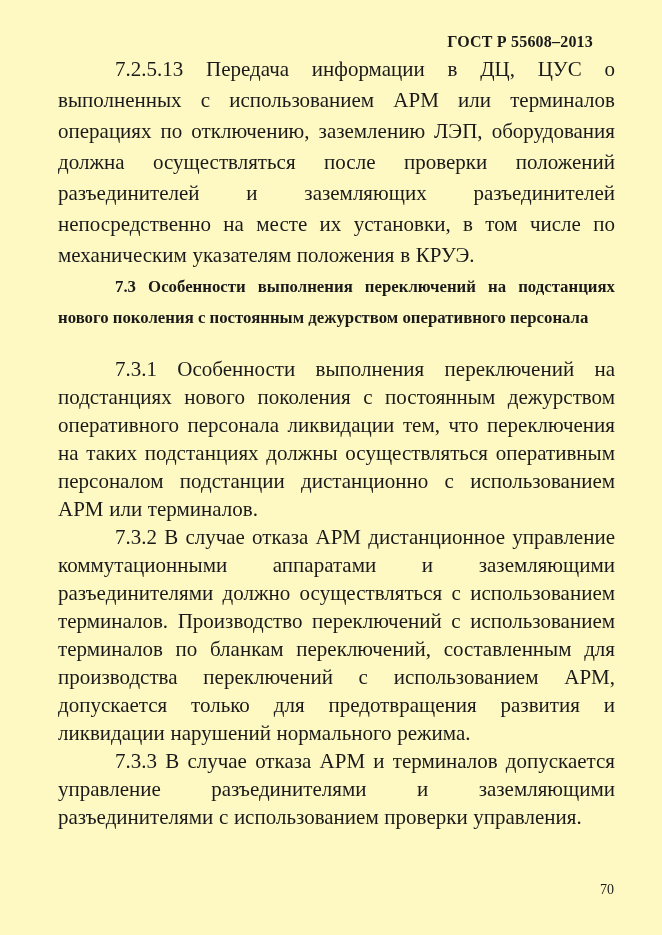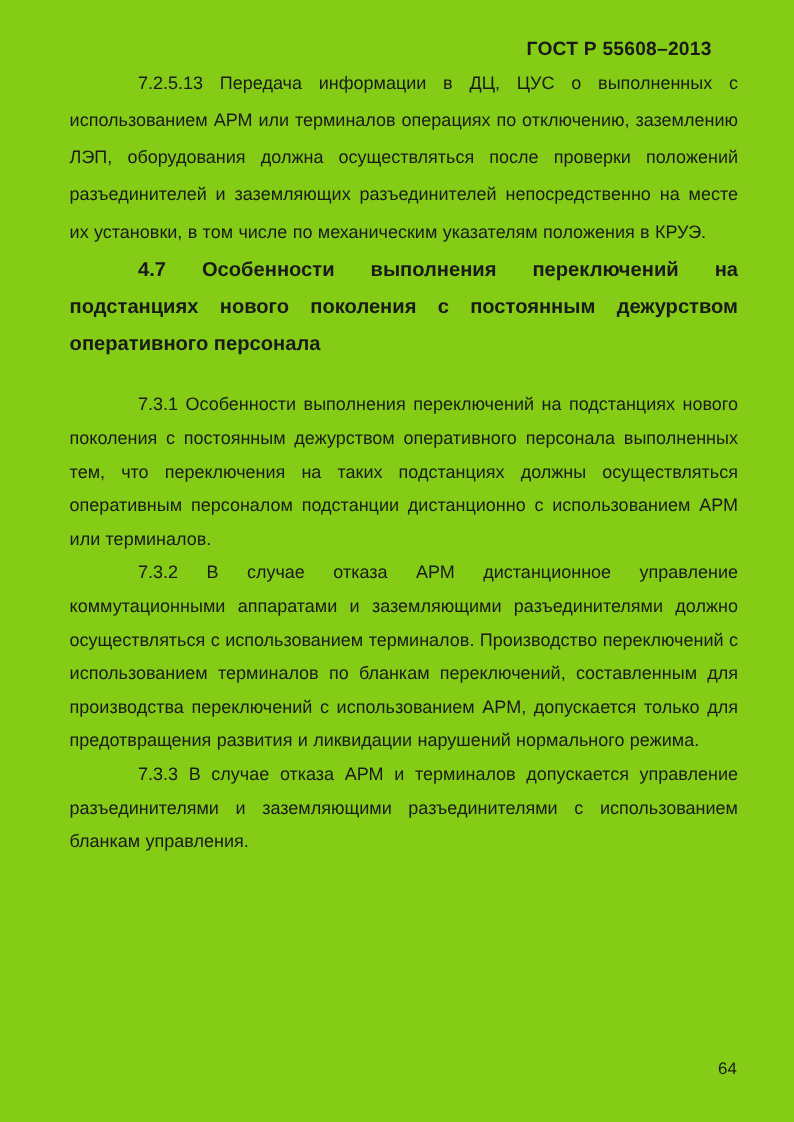--- a/index.html
+++ b/index.html
@@ -4,44 +4,44 @@
 <style>
   html, body {
     margin: 0;
     padding: 0;
     background: #ffffff;
   }
   .page {
     position: relative;
     width: 662px;
     height: 935px;
-    background: #84cc16;
+    background: #fef9c3;
     overflow: hidden;
-    font-family: Liberation Sans, sans-serif;
+    font-family: Liberation Serif, serif;
     color: #1a1a1a;
   }
   .doc {
     position: absolute;
     top: 0;
     left: 0;
     right: 0;
     padding: 32px 47px 0 58px;
   }
   .running-header {
     font-size: 16px;
     line-height: 20px;
     font-weight: bold;
     text-align: right;
     padding-right: 22px;
     margin: 0 0 2px 0;
     letter-spacing: 0.2px;
   }
   p.para {
     margin: 0;
-    font-size: 15px;
+    font-size: 21px;
     text-align: justify;
     text-align-last: left;
     text-indent: 57px;
     word-spacing: 0.02em;
   }
   p.para-a { line-height: 31px; }   
   p.para-b { line-height: 28px; }   
   p.section-heading {
     margin: 0 0 22px 0;
     font-size: 16.8px;
@@ -63,26 +63,26 @@
 </head>
 <body>
 
 <div class="page">
   <div class="doc">
 
     <div class="running-header">ГОСТ Р 55608–2013</div>
 
     <p class="para para-a">7.2.5.13 Передача информации в ДЦ, ЦУС о выполненных с использованием АРМ или терминалов операциях по отключению, заземлению ЛЭП, оборудования должна осуществляться после проверки положений разъединителей и заземляющих разъединителей непосредственно на месте их установки, в том числе по механическим указателям положения в КРУЭ.</p>
 
-    <p class="section-heading">4.7 Особенности выполнения переключений на подстанциях нового поколения с постоянным дежурством оперативного персонала</p>
+    <p class="section-heading">7.3 Особенности выполнения переключений на подстанциях нового поколения с постоянным дежурством оперативного персонала</p>
 
-    <p class="para para-b">7.3.1 Особенности выполнения переключений на подстанциях нового поколения с постоянным дежурством оперативного персонала выполненных тем, что переключения на таких подстанциях должны осуществляться оперативным персоналом подстанции дистанционно с использованием АРМ или терминалов.</p>
+    <p class="para para-b">7.3.1 Особенности выполнения переключений на подстанциях нового поколения с постоянным дежурством оперативного персонала ликвидации тем, что переключения на таких подстанциях должны осуществляться оперативным персоналом подстанции дистанционно с использованием АРМ или терминалов.</p>
 
     <p class="para para-b">7.3.2 В случае отказа АРМ дистанционное управление коммутационными аппаратами и заземляющими разъединителями должно осуществляться с использованием терминалов. Производство переключений с использованием терминалов по бланкам переключений, составленным для производства переключений с использованием АРМ, допускается только для предотвращения развития и ликвидации нарушений нормального режима.</p>
 
-    <p class="para para-b">7.3.3 В случае отказа АРМ и терминалов допускается управление разъединителями и заземляющими разъединителями с использованием бланкам управления.</p>
+    <p class="para para-b">7.3.3 В случае отказа АРМ и терминалов допускается управление разъединителями и заземляющими разъединителями с использованием проверки управления.</p>
 
 
 
   </div>
 
-  <div class="page-number">64</div>
+  <div class="page-number">70</div>
 </div>
 
 </body></html>

